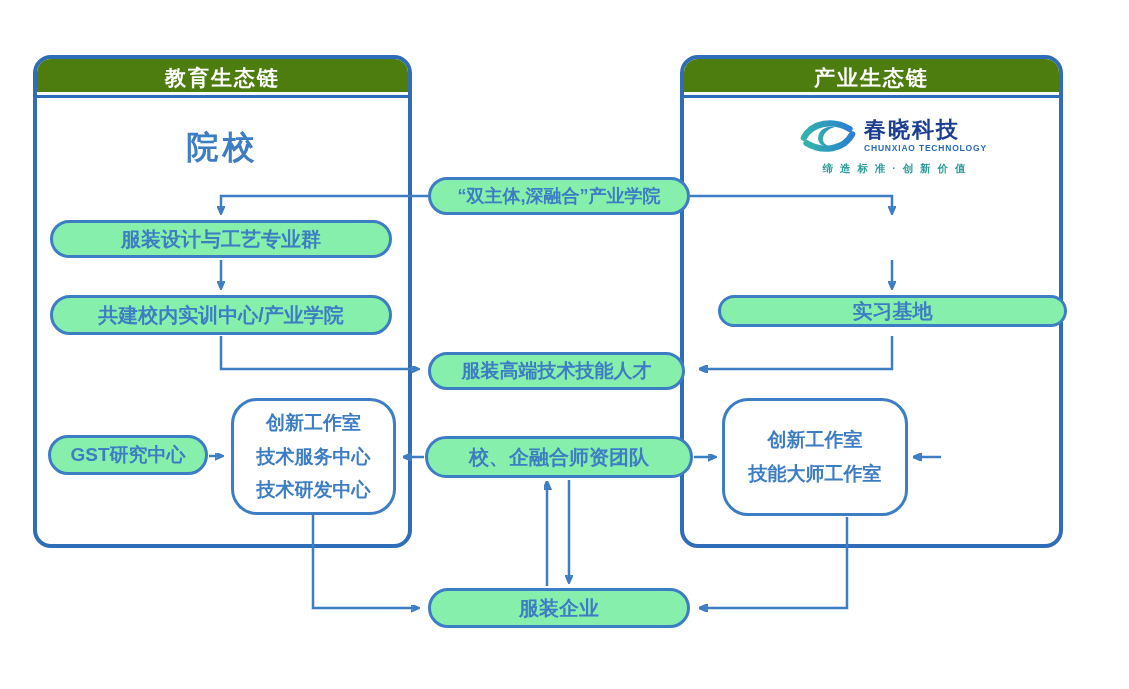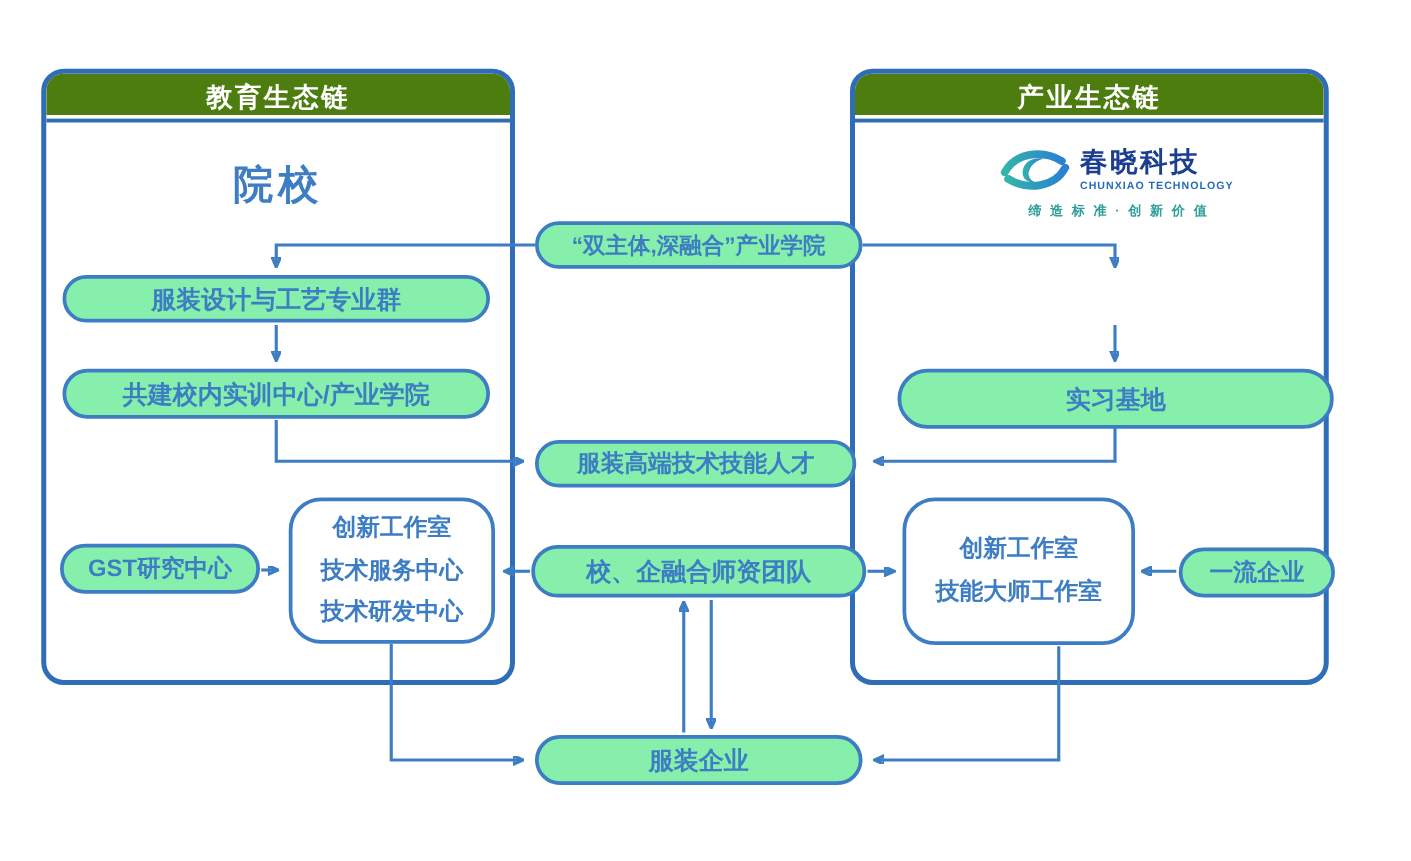--- a/index.html
+++ b/index.html
@@ -95,25 +95,24 @@
 
   <div class="pill" style="left:50px;top:220px;width:342px;height:38px;font-size:20px;">服装设计与工艺专业群</div>
   <div class="pill" style="left:50px;top:295px;width:342px;height:40px;font-size:20px;">共建校内实训中心/产业学院</div>
   <div class="pill" style="left:48px;top:435px;width:160px;height:40px;font-size:19px;">GST研究中心</div>
   <div class="multibox" style="left:231px;top:398px;width:165px;height:117px;">
     <div>创新工作室</div>
     <div>技术服务中心</div>
     <div>技术研发中心</div>
   </div>
 
-  <div class="pill" style="left:718px;top:295px;width:349px;height:48px;font-size:20px;">实习基地</div>
+  <div class="pill" style="left:718px;top:295px;width:349px;height:32px;font-size:20px;">实习基地</div>
   <div class="multibox" style="left:722px;top:398px;width:186px;height:118px;">
     <div>创新工作室</div>
     <div>技能大师工作室</div>
   </div>
-  <div class="pill" style="left:943px;top:438px;width:125px;height:40px;font-size:19px;">一流企业</div>
 
   <div class="pill" style="left:428px;top:177px;width:262px;height:38px;font-size:18px;">“双主体,深融合”产业学院</div>
   <div class="pill" style="left:428px;top:352px;width:257px;height:38px;font-size:19px;">服装高端技术技能人才</div>
   <div class="pill" style="left:425px;top:436px;width:268px;height:42px;font-size:20px;">校、企融合师资团队</div>
   <div class="pill" style="left:428px;top:588px;width:262px;height:40px;font-size:20px;">服装企业</div>
 
 </div>
 
 </body></html>

